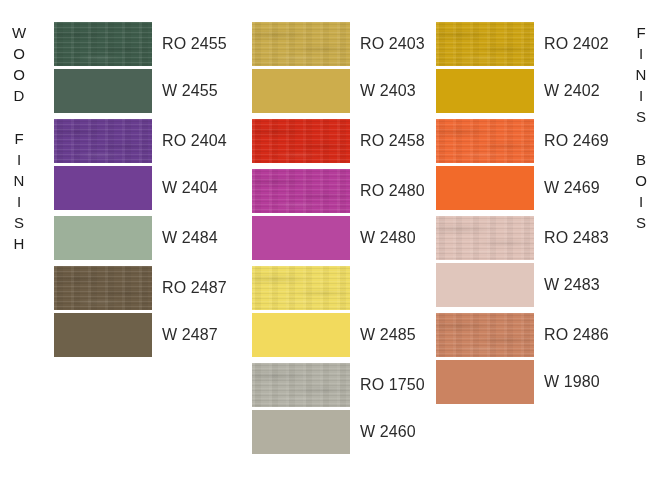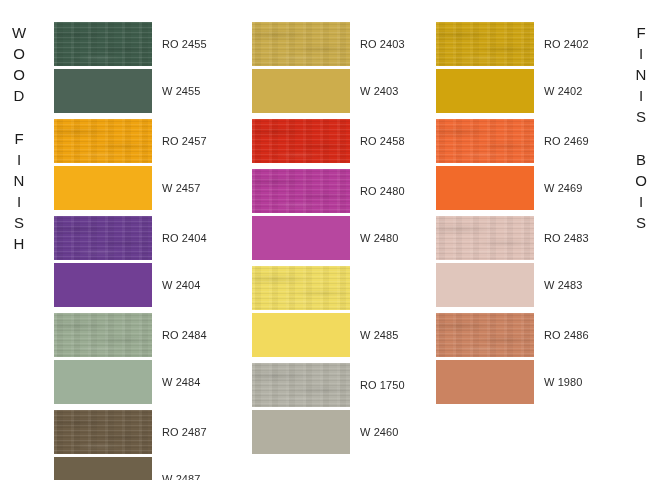--- a/index.html
+++ b/index.html
@@ -126,21 +126,21 @@
     pointer-events: none;
   }
 
   .swatch-label {
     position: absolute;
     left: 108px;
     top: 0;
     height: 44px;
     display: flex;
     align-items: center;
-    font-size: 11px;
+    font-size: 16px;
     line-height: 14px;
     white-space: nowrap;
     color: #2b2b2b;
     letter-spacing: 0.1px;
   }
 </style>
 </head>
 <body>
 
 <div id="chart">
@@ -169,43 +169,29 @@
             <div class="swatch-chip textured" style="background-color: rgb(62, 92, 75);"></div>
             <div class="swatch-label">RO 2455</div>
           </div>
           <div class="swatch-row">
             <div class="swatch-chip" style="background-color: rgb(76, 99, 86);"></div>
             <div class="swatch-label">W 2455</div>
           </div>
         </div>
         <div class="swatch-pair">
           <div class="swatch-row">
-            <div class="swatch-chip textured" style="background-color: rgb(239, 163, 16);"></div>
-            <div class="swatch-label">RO 2457</div>
-          </div>
-          <div class="swatch-row">
-            <div class="swatch-chip" style="background-color: rgb(244, 174, 24);"></div>
-            <div class="swatch-label">W 2457</div>
-          </div>
-        </div>
-        <div class="swatch-pair">
-          <div class="swatch-row">
             <div class="swatch-chip textured" style="background-color: rgb(104, 61, 143);"></div>
             <div class="swatch-label">RO 2404</div>
           </div>
           <div class="swatch-row">
             <div class="swatch-chip" style="background-color: rgb(113, 63, 148);"></div>
             <div class="swatch-label">W 2404</div>
           </div>
         </div>
         <div class="swatch-pair">
-          <div class="swatch-row">
-            <div class="swatch-chip textured" style="background-color: rgb(154, 172, 147);"></div>
-            <div class="swatch-label">RO 2484</div>
-          </div>
           <div class="swatch-row">
             <div class="swatch-chip" style="background-color: rgb(157, 176, 154);"></div>
             <div class="swatch-label">W 2484</div>
           </div>
         </div>
         <div class="swatch-pair">
           <div class="swatch-row">
             <div class="swatch-chip textured" style="background-color: rgb(108, 92, 69);"></div>
             <div class="swatch-label">RO 2487</div>
           </div>

